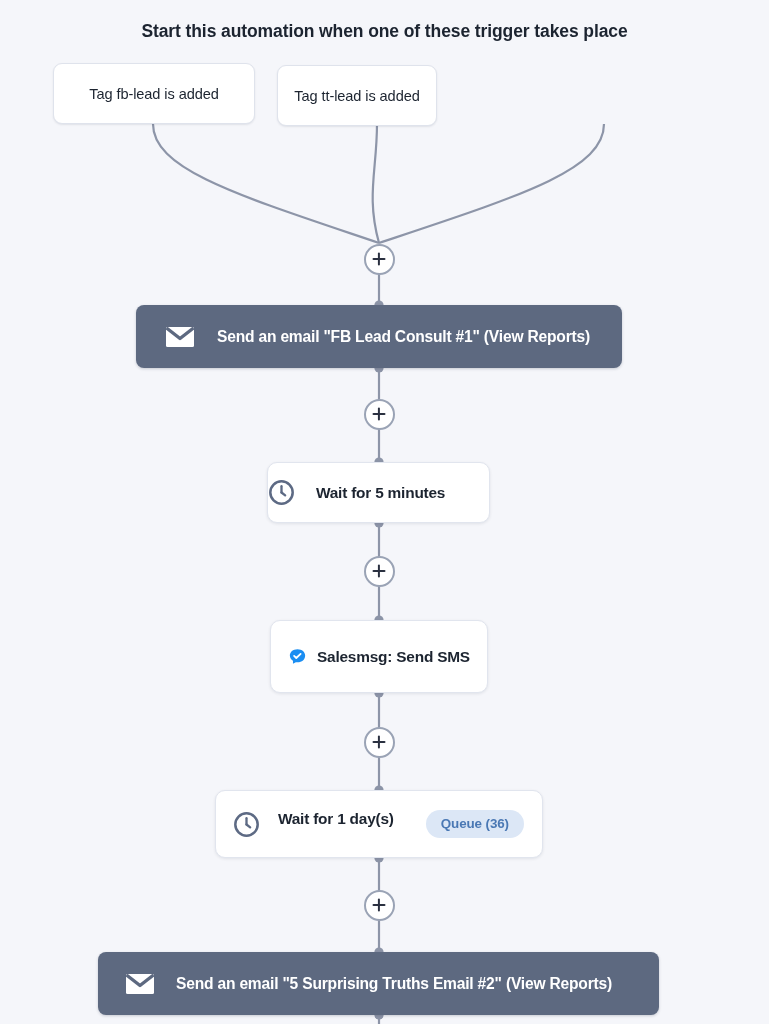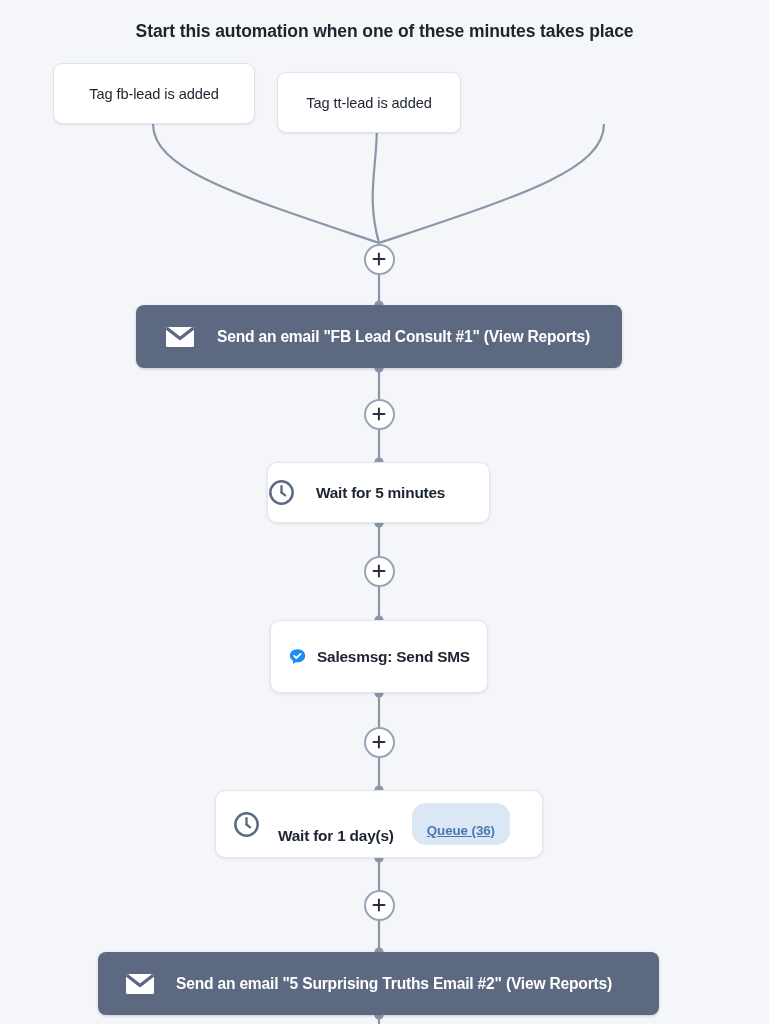--- a/index.html
+++ b/index.html
@@ -68,21 +68,21 @@
     letter-spacing: -0.1px;
     white-space: nowrap;
   }
   .trigger.dashed {
     background: transparent;
     border: 2px dashed #9aa2b5;
     box-shadow: none;
   }
 
   #trigger-0 { left: 53px;  top: 63px; width: 202px; }
-  #trigger-1 { left: 277px; top: 72px; width: 184px; justify-content: center; }
+  #trigger-1 { left: 277px; top: 65px; width: 160px; justify-content: center; }
   #trigger-2 { left: 498px; top: 63px; width: 211px; }
 
   
   .plus-node {
     position: absolute;
     width: 31px;
     height: 31px;
     margin-left: -15.5px;
     margin-top: -15.5px;
     border-radius: 50%;
@@ -160,38 +160,37 @@
   
   .sms-icon { width: 17px; height: 17px; }
 
   
   .queue-pill {
     background: #dce7f6;
     color: #4a78b4;
     font-size: 13.4px;
     font-weight: bold;
     border-radius: 14px;
-    padding: 21px 15px 8px 15px;
+    padding: 7px 15px 8px 15px;
     letter-spacing: -0.1px;
     white-space: nowrap;
     line-height: 1;
-    text-decoration: underline;
   }
 
   
   #step-email-1 { left: 136px; top: 305px; width: 486px; height: 63px; padding-left: 29px; gap: 22px; }
   #step-wait-1  { left: 267px; top: 462px; width: 223px; height: 61px; gap: 21px; }
   #step-sms     { left: 270px; top: 620px; width: 218px; height: 73px; padding-left: 18px; gap: 11px; }
   #step-wait-2  { left: 215px; top: 790px; width: 328px; height: 68px; padding-left: 17px; gap: 18px; }
   #step-email-2 { left: 98px;  top: 952px; width: 561px; height: 63px; padding-left: 27px; gap: 21px; }
 
   .queue-wrap {
     display: flex;
-    align-items: flex-end;
-    gap: 18px;
+    align-items: flex-start;
+    gap: 32px;
   }
 </style>
 </head>
 <body>
 
 <div id="canvas">
 
   <svg id="wires" viewBox="0 0 769 1024" width="769" height="1024">
 
     <path d="M153,124 C153,170 240,196 379,243" fill="none" stroke="#8d95a8" stroke-width="2.2"></path>
@@ -210,21 +209,21 @@
     <circle cx="379" cy="462" r="4.6" fill="#8d95a8"></circle>
     <circle cx="379" cy="523" r="4.6" fill="#8d95a8"></circle>
     <circle cx="379" cy="620" r="4.6" fill="#8d95a8"></circle>
     <circle cx="379" cy="693" r="4.6" fill="#8d95a8"></circle>
     <circle cx="379" cy="790" r="4.6" fill="#8d95a8"></circle>
     <circle cx="379" cy="858" r="4.6" fill="#8d95a8"></circle>
     <circle cx="379" cy="952" r="4.6" fill="#8d95a8"></circle>
     <circle cx="379" cy="1015" r="4.6" fill="#8d95a8"></circle>
   </svg>
 
-  <div class="page-title">Start this automation when one of these minutes takes place</div>
+  <div class="page-title">Start this automation when one of these trigger takes place</div>
 
   <div class="trigger" id="trigger-0">
     <span class="label">Tag fb-lead is added</span>
   </div>
 
   <div class="trigger" id="trigger-1">
     <span class="label">Tag tt-lead is added</span>
   </div>
 
 

